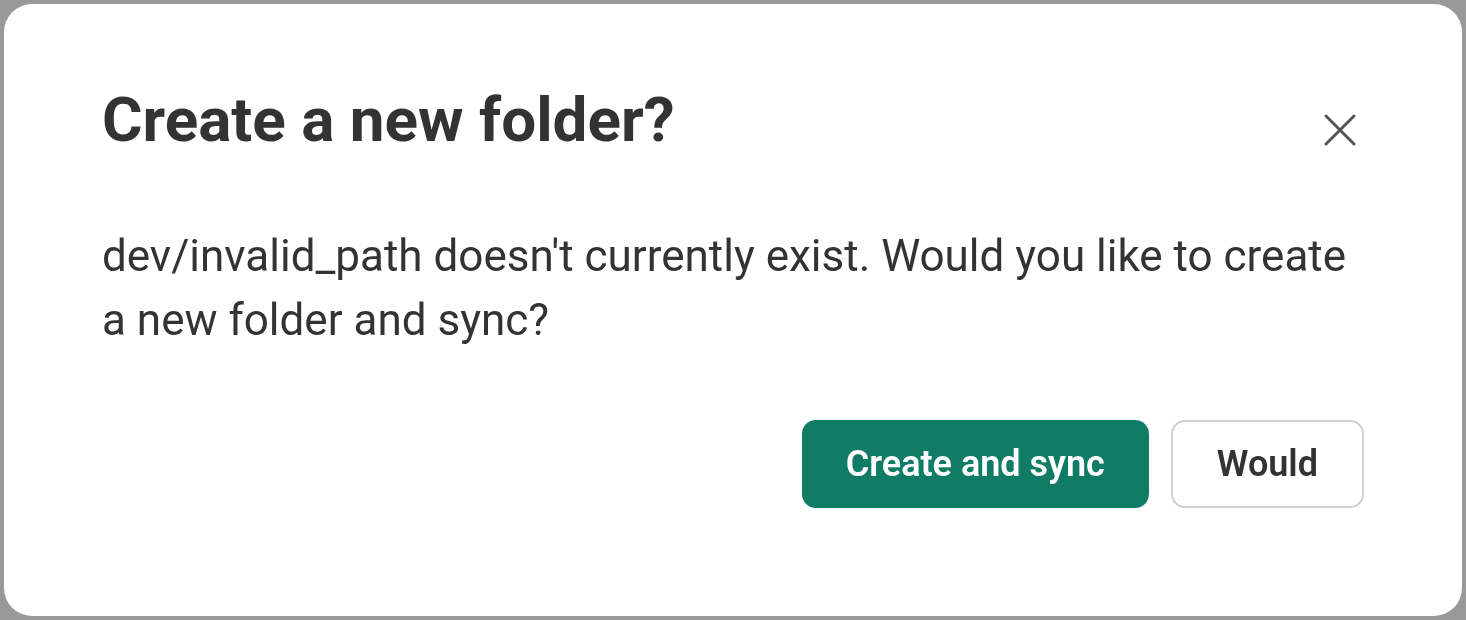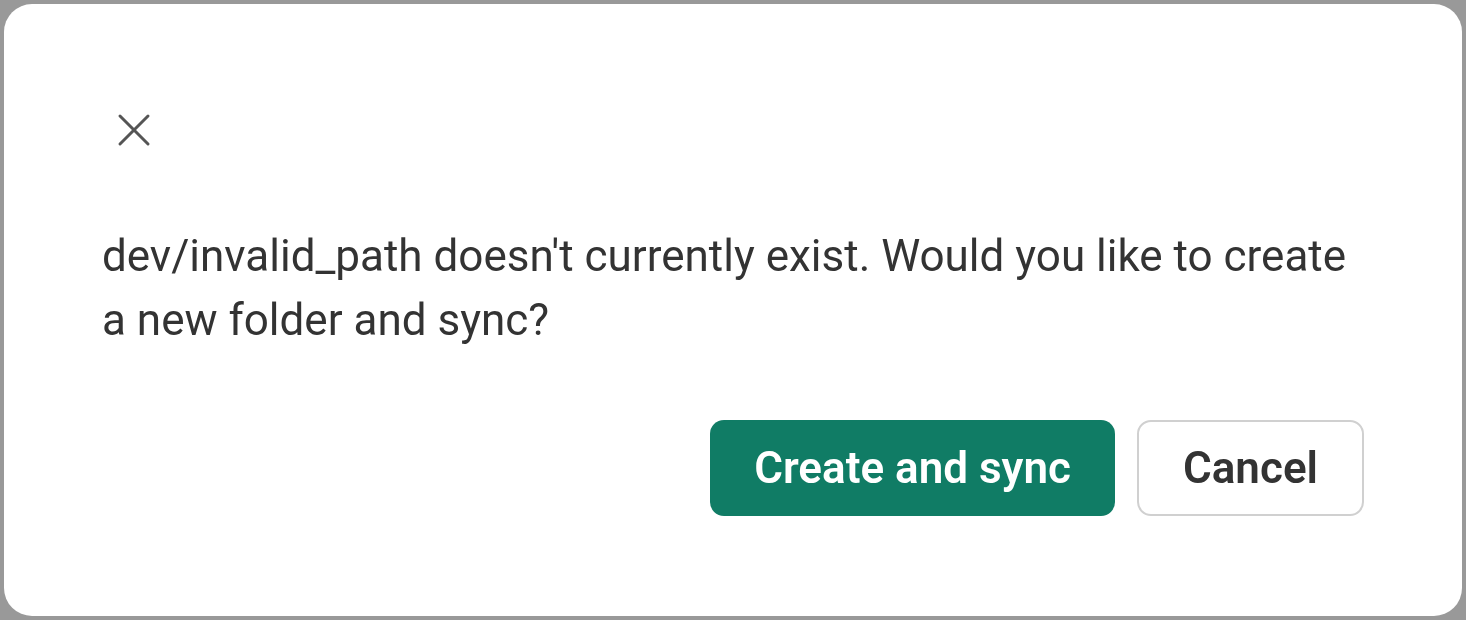--- a/index.html
+++ b/index.html
@@ -70,21 +70,21 @@
       margin-bottom: 67px;
     }
     
     .dialog-footer {
       display: flex;
       justify-content: flex-end;
       gap: 22px;
     }
     
     .btn {
-      font-size: 44px;
+      font-size: 36px;
       font-weight: 600;
       padding: 24px 44px;
       border-radius: 14px;
       cursor: pointer;
       font-family: inherit;
       line-height: 1;
     }
     
     .btn-primary {
       background: #107c65;
@@ -96,27 +96,28 @@
       background: #ffffff;
       color: #333333;
       border: 2px solid #d0d0d0;
     }
   </style>
 </head>
 <body>
 
 <div class="dialog">
   <div class="dialog-header">
+    <h1 class="dialog-title">Create a new folder?</h1>
     <button class="close-button">
       <span>
         <svg viewBox="0 0 24 24" fill="none" stroke="currentColor" stroke-width="1.5" stroke-linecap="round">
           <line x1="5" y1="5" x2="19" y2="19"></line>
           <line x1="19" y1="5" x2="5" y2="19"></line>
         </svg>
       </span>
     </button>
   </div>
   <div class="dialog-body">dev/invalid_path doesn't currently exist. Would you like to create a new folder and sync?</div>
   <div class="dialog-footer">
     <button class="btn btn-primary">Create and sync</button>
-    <button class="btn btn-secondary">Cancel</button>
+    <button class="btn btn-secondary">Would</button>
   </div>
 </div>
 
 </body></html>

